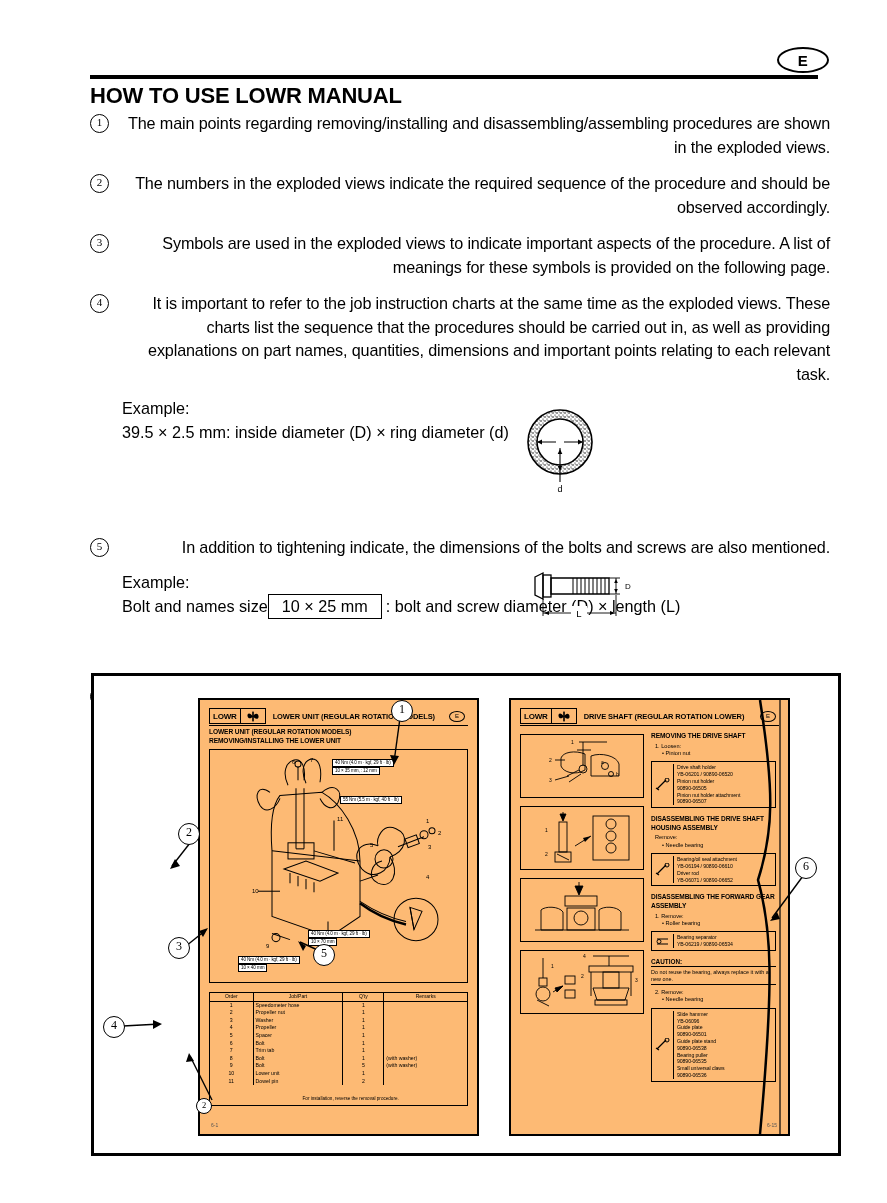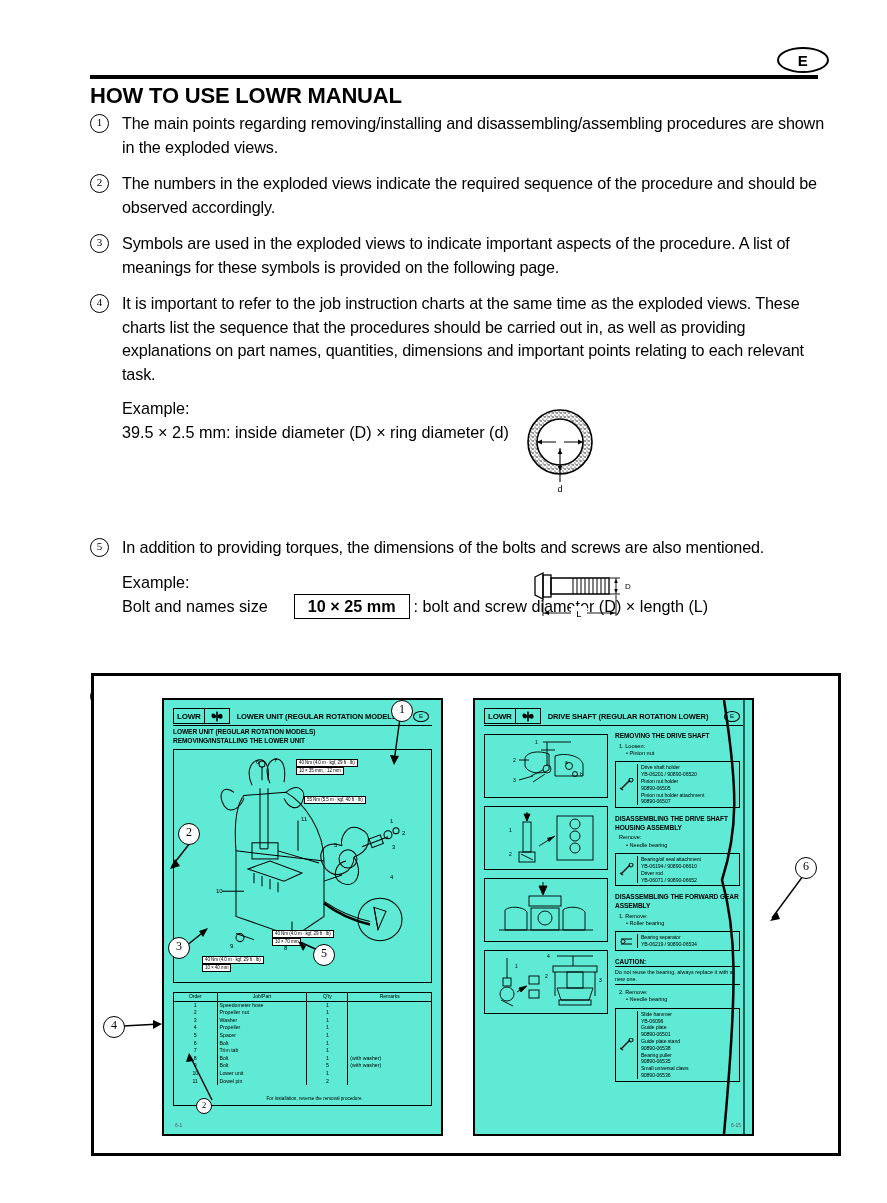--- a/index.html
+++ b/index.html
@@ -74,40 +74,39 @@
     border-radius: 50%;
     font-size: 11px;
     line-height: 15px;
     text-align: center;
     font-family: "Liberation Serif", serif;
   }
   .item-text {
     font-size: 16.2px;
     line-height: 23.5px;
     letter-spacing: -0.15px;
-    text-align: left;
+    text-align: right;
   }
 
   .sub-block { margin-top: 11px; }
   .sub-line {
     font-size: 16.2px;
     line-height: 23.5px;
     display: flex;
     align-items: baseline;
   }
   .sub-label { display: inline-block; }
   .ex-label-w { width: 208px; flex: 0 0 208px; }
   .boxed-val {
     display: inline-block;
     border: 1.4px solid #000;
     padding: 1px 13px 2px 13px;
-    margin: 0 4px 0 26px;
+    margin: 0 4px 0 0;
     font-size: 16.2px;
     line-height: 20px;
-    font-weight: bold;
   }
 
   
   #oring-fig {
     position: absolute;
     left: 508px;
     top: 404px;
     width: 104px;
     height: 90px;
   }
@@ -127,22 +126,23 @@
     left: 91px;
     top: 673px;
     width: 744px;
     height: 477px;
     border: 3px solid #000;
     background: #fff;
   }
   .thumb-page {
     position: absolute;
     border: 2px solid #000;
-    background: #5eead4;
+    background: #fdba74;
     overflow: hidden;
+    margin-left: 36px;
   }
   #thumb-left  { left: 68px;  top: 22px; width: 277px; height: 434px; }
   #thumb-right { left: 379px; top: 22px; width: 277px; height: 434px; }
 
   
   .tp-head {
     position: absolute;
     left: 9px;
     top: 8px;
     right: 9px;
@@ -420,21 +420,21 @@
       <div class="sub-line">
         <span>39.5 × 2.5 mm: inside diameter (D) × ring diameter (d)</span>
       </div>
     </div>
   </div>
 
   <div style="height:84px;"></div>
 
   <div class="item" style="margin-bottom:8px;">
     <span class="item-num">5</span>
-    <div class="item-text">In addition to providing torques, the dimensions of the bolts and screws are also mentioned.</div>
+    <div class="item-text">In addition to tightening indicate, the dimensions of the bolts and screws are also mentioned.</div>
     <div class="sub-block">
       <div class="sub-line">
         <span class="sub-label">Example:</span>
       </div>
       <div class="sub-line">
         <span class="sub-label">Bolt and names size</span>
         <span class="boxed-val">10 × 25 mm</span>
         <span>: bolt and screw diameter (D) × length (L)</span>
       </div>
     </div>

